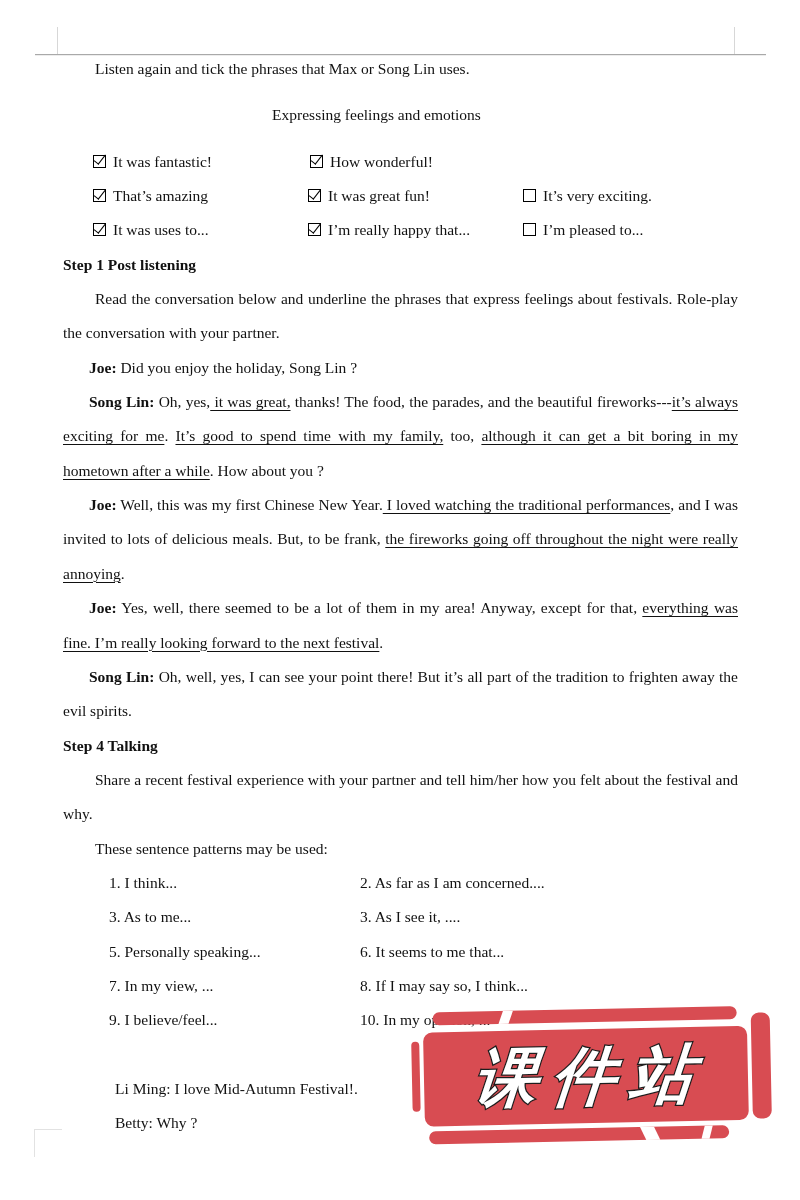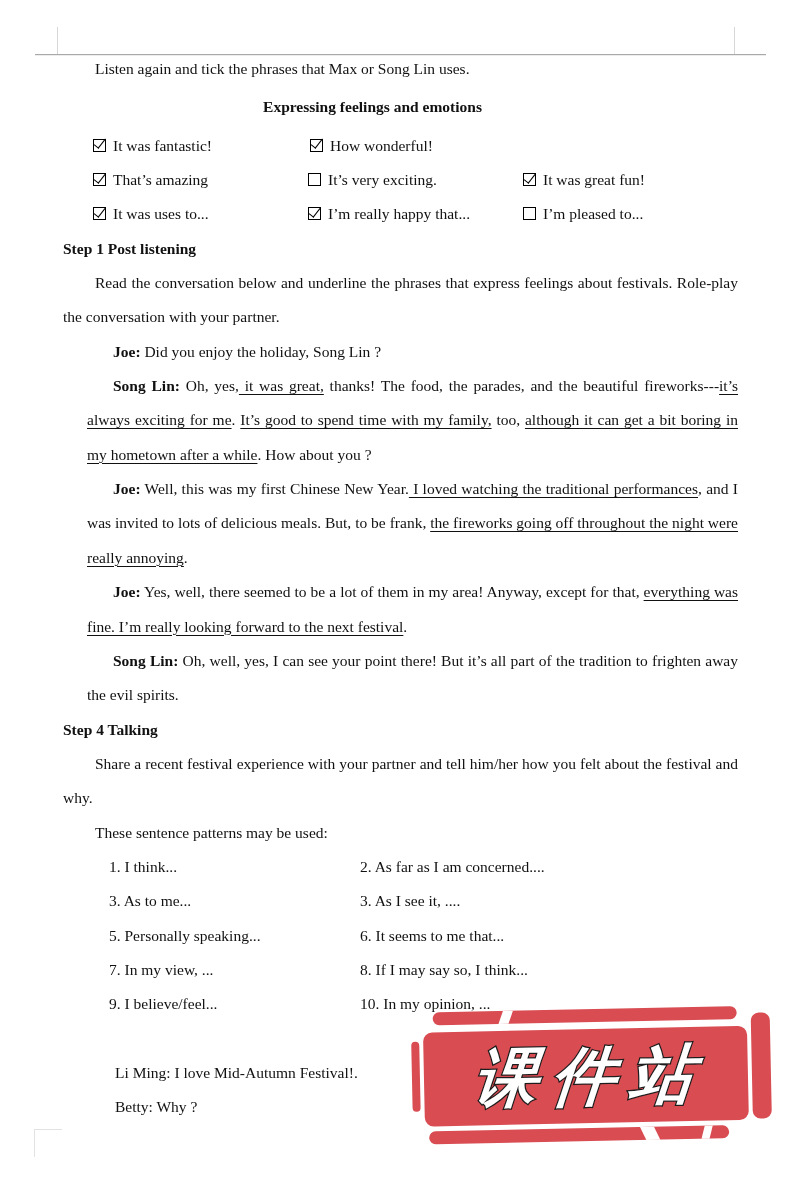--- a/index.html
+++ b/index.html
@@ -9,24 +9,24 @@
   }
   
   .top-line{position:absolute;left:35px;top:54px;width:731px;height:1px;background:#a9a9a9;border-bottom:1px solid #ededed;}
   .tick{position:absolute;top:27px;width:1px;height:27px;background:#d7d7d7;}
   .tick.left{left:57px;}
   .tick.right{left:734px;}
   .corner-bl{position:absolute;left:34px;top:1129px;width:27px;height:27px;border-left:1px solid #e2e2e2;border-top:1px solid #e2e2e2;}
 
   .doc{position:absolute;left:63px;top:52px;width:675px;font-size:15.5px;line-height:34.35px;}
   .para{margin:0;text-align:justify;font-family:Liberation Serif, serif;}
-  .center-title{margin:4px;text-align:center;font-weight:bold;margin-right:60px;}
+  .center-title{margin:12px;text-align:center;font-weight:normal;margin-right:60px;}
   .step-heading{margin:0;font-weight:bold;text-align:left;}
   .indent2{text-indent:32px;}
-  .dialogue{text-indent:26px;margin-left:24px;}
+  .dialogue{text-indent:26px;}
   .plain{text-align:left;}
 
   
   .cb-row{display:flex;margin-left:30px;}
   .cb-cell{width:217px;white-space:nowrap;}
   .cb{display:inline-block;width:11px;height:11px;border:1.6px solid #000;position:relative;margin-right:7px;vertical-align:-1px;}
   .cb.checked::after{
     content:"";position:absolute;left:2.5px;top:-3.5px;width:4.5px;height:10.5px;
     border-right:1.8px solid #000;border-bottom:1.8px solid #000;transform:rotate(38deg);
   }
@@ -72,22 +72,22 @@
   <p class="para indent2 plain">Listen again and tick the phrases that Max or Song Lin uses.</p>
   <p class="center-title">Expressing feelings and emotions</p>
 
   <div>
       <div class="cb-row">
         <div class="cb-cell"><span class="cb checked"></span><span class="cb-label">It was fantastic!</span></div>
         <div class="cb-cell"><span class="cb checked"></span><span class="cb-label">How wonderful!</span></div>
       </div>
       <div class="cb-row">
         <div class="cb-cell"><span class="cb checked"></span><span class="cb-label">That’s amazing</span></div>
+        <div class="cb-cell"><span class="cb checked"></span><span class="cb-label">It was great fun!</span></div>
         <div class="cb-cell"><span class="cb"></span><span class="cb-label">It’s very exciting.</span></div>
-        <div class="cb-cell"><span class="cb checked"></span><span class="cb-label">It was great fun!</span></div>
       </div>
       <div class="cb-row">
         <div class="cb-cell"><span class="cb checked"></span><span class="cb-label">It was uses to...</span></div>
         <div class="cb-cell"><span class="cb checked"></span><span class="cb-label">I’m really happy that...</span></div>
         <div class="cb-cell"><span class="cb"></span><span class="cb-label">I’m pleased to...</span></div>
       </div>
     </div>
 
   <p class="step-heading">Step 1 Post listening</p>
   <p class="para indent2">Read the conversation below and underline the phrases that express feelings about festivals. Role-play the conversation with your partner.</p>

